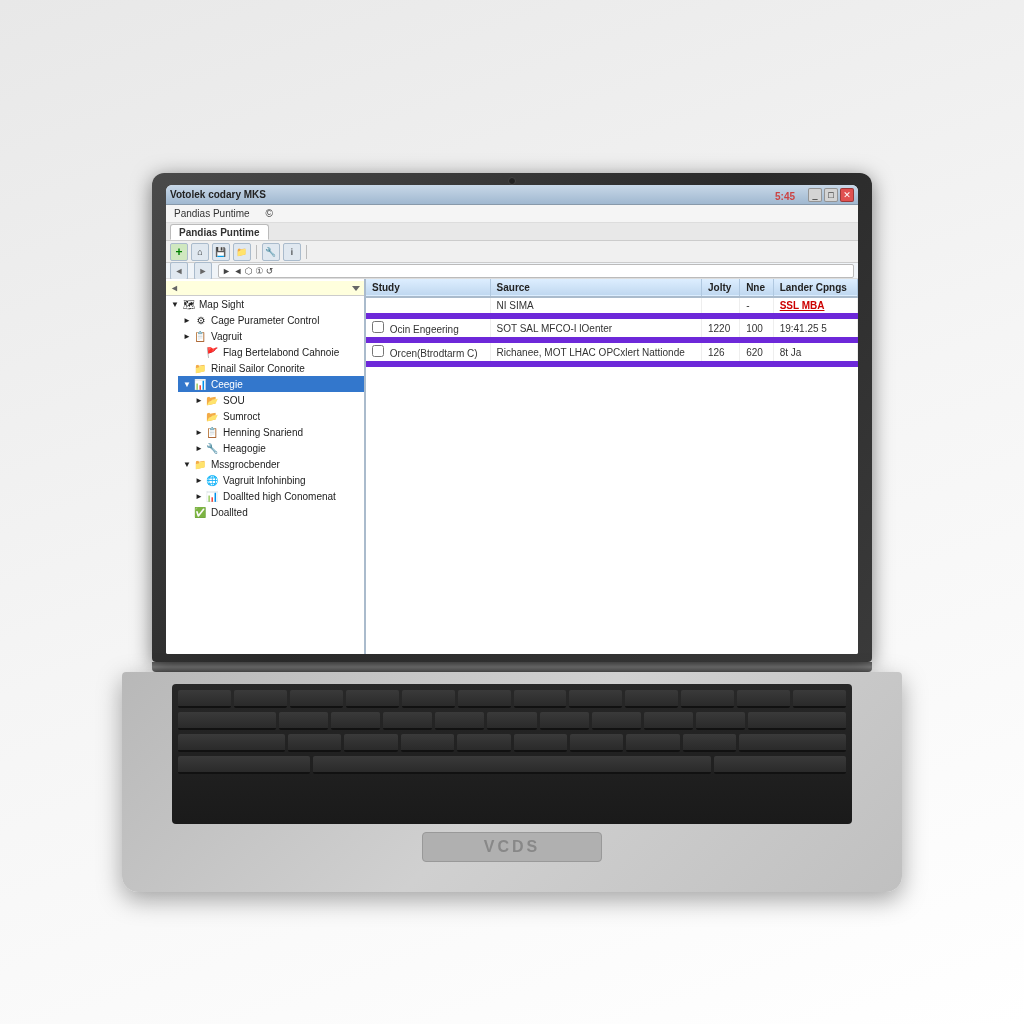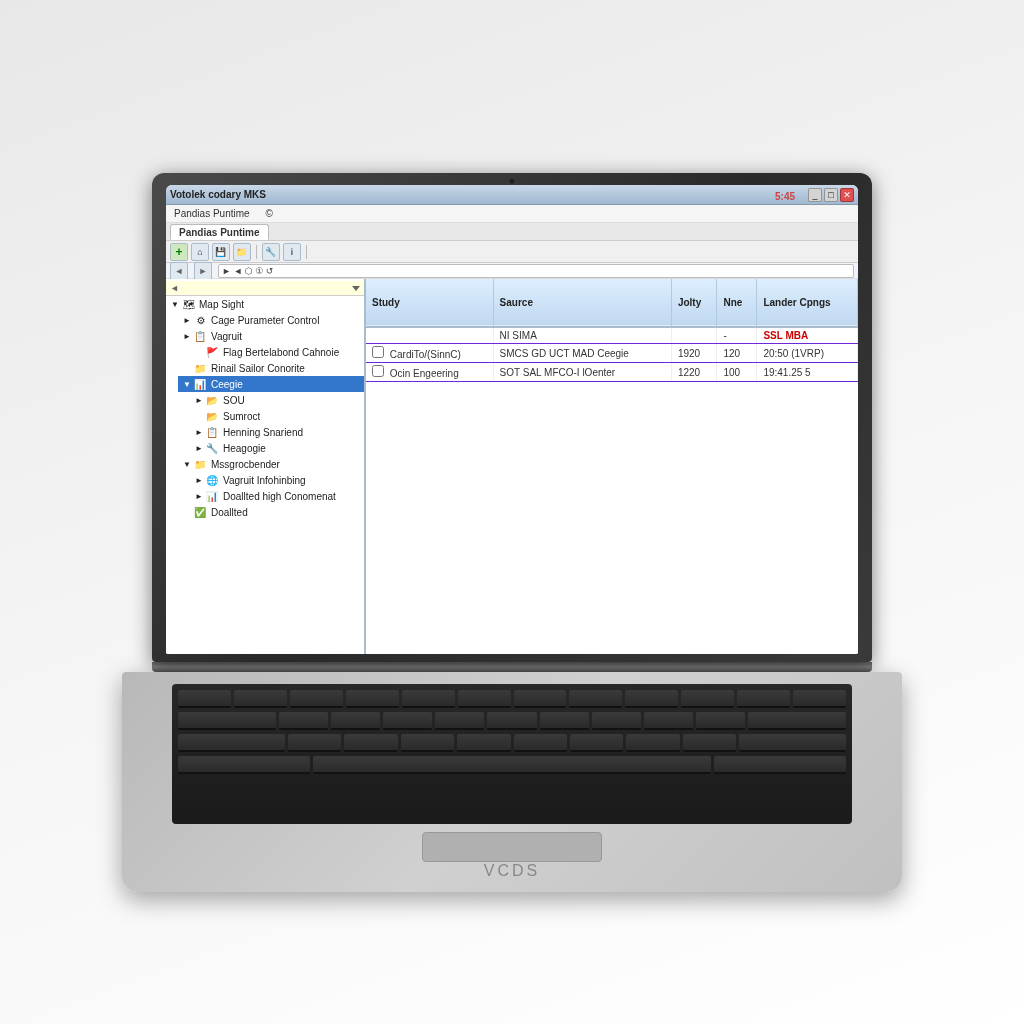--- a/index.html
+++ b/index.html
@@ -245,39 +245,40 @@
       border-collapse: collapse;
       font-size: 10px;
     }
 
     .data-table thead tr {
       background: linear-gradient(to bottom, #ddeeff, #c0d8f0);
       border-bottom: 2px solid #aabbcc;
     }
 
     .data-table th {
-      padding: 18px 6px;
+      padding: 3px 6px;
       text-align: left;
       font-weight: bold;
       color: #222;
       border-right: 1px solid #b0c8e0;
       white-space: nowrap;
     }
 
     .data-table td {
       padding: 2px 6px;
-      border-bottom: 1px solid #6d28d9;
+      border-bottom: 6px solid #6d28d9;
       border-right: 1px solid #eeeeee;
       color: #333;
       white-space: nowrap;
     }
 
     .ssl-badge {
       color: #cc0000;
       font-weight: bold;
+      text-decoration: underline;
     }
 
     .row-checkbox {
       width: 12px;
       height: 12px;
       margin-right: 3px;
     }
 
     
     .laptop-hinge {
@@ -334,25 +335,25 @@
       width: 180px;
       height: 30px;
       background: #b0b0b0;
       border-radius: 4px;
       margin-top: 8px;
       border: 1px solid #999;
     }
 
     .brand-label {
       position: absolute;
-      bottom: 12px;
+      bottom: 36px;
       left: 50%;
       transform: translateX(-50%);
       font-size: 16px;
-      font-weight: normal;
+      font-weight: bold;
       color: #888;
       letter-spacing: 3px;
     }
 
     
     .win-time {
       font-size: 10px;
       color: #cc4444;
       font-weight: bold;
       margin-right: 8px;
@@ -600,36 +601,36 @@
                     <td>NI SIMA</td>
                     <td></td>
                     <td>-</td>
                     <td>
                       <span class="ssl-badge">SSL MBA</span>
                     </td>
                   </tr>
                   <tr>
                     <td>
                       <input type="checkbox" class="row-checkbox" style="">
-                      <span>CardiTo/(SinnC)</span>
-                    </td>
-                    <td>SMCS GD UCT MAD Ceegie</td>
-                    <td>1920</td>
-                    <td>120</td>
-                    <td>20:50 (1VRP)</td>
-                  </tr>
-                  <tr>
-                    <td>
-                      <input type="checkbox" class="row-checkbox" style="">
                       <span>Ocin Engeering</span>
                     </td>
                     <td>SOT SAL MFCO-I lOenter</td>
                     <td>1220</td>
                     <td>100</td>
                     <td>19:41.25 5</td>
+                  </tr>
+                  <tr>
+                    <td>
+                      <input type="checkbox" class="row-checkbox" style="">
+                      <span>Orcen(Btrodtarm C)</span>
+                    </td>
+                    <td>Richanee, MOT LHAC OPCxlert Nattionde</td>
+                    <td>126</td>
+                    <td>620</td>
+                    <td>8t Ja</td>
                   </tr>
                 </tbody>
               </table>
             </div>
           </div>
 
         </div>
       </div>
     </div>
 

